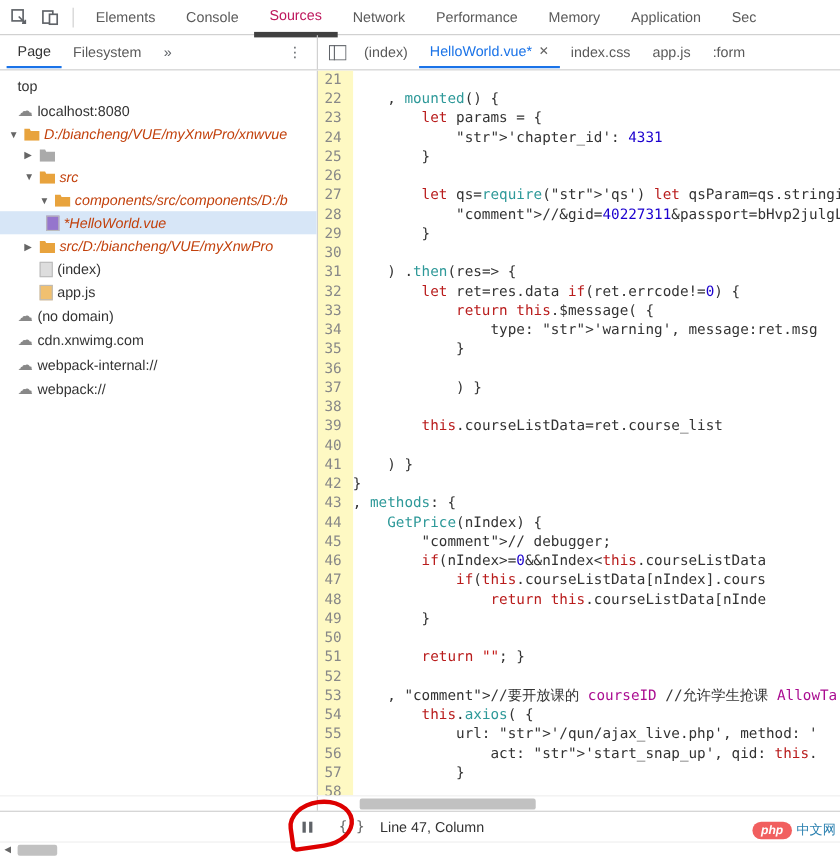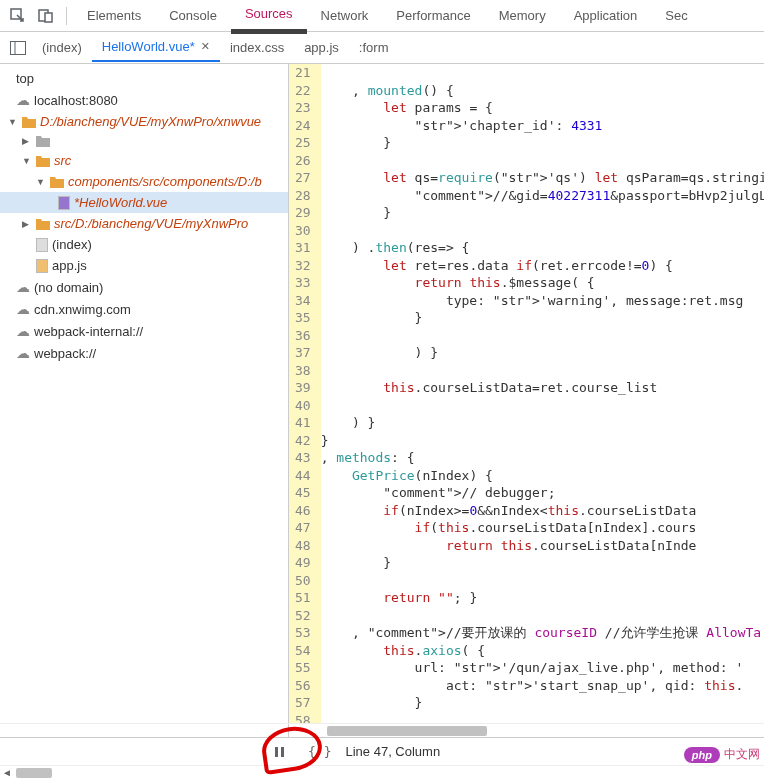--- a/index.html
+++ b/index.html
@@ -17,21 +17,21 @@
 .file-tab.active { color: #1a73e8; border-bottom: 2px solid #1a73e8; }
 .close-x { font-size: 11px; color: #666; }
 .main { display: flex; flex: 1; overflow: hidden; }
 .tree { width: 289px; border-right: 1px solid #ccc; overflow: auto; padding: 4px 0; }
 .tree-item { display: flex; align-items: center; padding: 3px 4px; gap: 4px; white-space: nowrap; }
 .tree-item.selected { background: #d7e6f7; }
 .indent0 { padding-left: 16px; }
 .indent1 { padding-left: 8px; }
 .indent2 { padding-left: 22px; }
 .indent3 { padding-left: 36px; }
-.indent5 { padding-left: 44px; }
+.indent5 { padding-left: 28px; }
 .tri { width: 10px; display: inline-block; color: #666; font-size: 9px; }
 .cloud { color: #888; font-size: 14px; }
 .folder-icon { width: 14px; height: 12px; display: inline-block; }
 .file-icon { width: 12px; height: 14px; background: #ddd; display: inline-block; border: 1px solid #bbb; }
 .italic { font-style: italic; color: #c2410c; }
 .editor { flex: 1; display: flex; overflow: hidden; font-family: Consolas, monospace; font-size: 13px; line-height: 17.5px; position: relative; }
 .gutter { background: #fef9c3; color: #888; text-align: right; padding: 0 10px 0 6px; user-select: none; }
 .gutter div { height: 17.5px; }
 .code { white-space: pre; overflow: hidden; }
 .code div { height: 17.5px; }
@@ -39,22 +39,22 @@
 .str { color: #c41a16; }
 .num { color: #1c00cf; text-align: right; }
 .red { color: #aa0d91; }
 .cyan { color: #2e9999; }
 .statusbar { display: flex; align-items: center; border-top: 1px solid #ccc; height: 28px; padding: 0 8px; gap: 14px; position: relative; }
 .scrollbar-thumb { height: 10px; background: #c1c1c1; border-radius: 2px; }
 .red-circle { position: absolute; border: 4px solid #d00; border-radius: 50% 50% 50% 10%; width: 60px; height: 44px; left: 262px; bottom: -6px; transform: rotate(-8deg); pointer-events: none; }
 .braces { font-family: Consolas, monospace; color: #666; }
 .bottom-scroll { display: flex; align-items: center; border-top: 1px solid #eee; height: 14px; padding: 0 2px; gap: 4px; }
 .php-watermark { position: absolute; right: 4px; bottom: 16px; display: flex; align-items: center; gap: 4px; opacity: 0.85; }
-.php-badge { background: #a21caf; color: #fff; font-style: italic; font-weight: bold; padding: 2px 8px; border-radius: 10px; font-size: 11px; margin-left: 44px; }
-.php-text { color: #be185d; font-size: 12px; }
+.php-badge { background: #ef4444; color: #fff; font-style: italic; font-weight: bold; padding: 2px 8px; border-radius: 10px; font-size: 11px; margin-left: 44px; }
+.php-text { color: #0369a1; font-size: 12px; }
 </style>
 </head>
 <body>
 
 <div class="tabbar">
   <div class="icon-btn">
     <svg width="16" height="16" viewBox="0 0 16 16">
         <rect x="1" y="1" width="10" height="10" fill="none" stroke="#5f6368" stroke-width="1.5"></rect>
         <path d="M7 7 L13 13 M10 13 L13 13 L13 10" fill="none" stroke="#5f6368" stroke-width="1.5"></path>
       </svg>
@@ -70,20 +70,27 @@
   <div class="tab">Console</div>
   <div class="tab active">Sources</div>
   <div class="tab">Network</div>
   <div class="tab">Performance</div>
   <div class="tab">Memory</div>
   <div class="tab">Application</div>
   <div class="tab">Sec</div>
 </div>
 
 <div class="subbar">
+  <div class="subbar-left">
+    <div class="subtab active">Page</div>
+    <div class="subtab">Filesystem</div>
+    <div class="icon-btn">»</div>
+    <div style="flex:1"></div>
+    <div class="icon-btn">⋮</div>
+  </div>
   <div class="subbar-right">
     <div class="icon-btn">
       <svg width="16" height="14" viewBox="0 0 16 14">
           <rect x="0.5" y="0.5" width="15" height="13" fill="none" stroke="#5f6368"></rect>
           <line x1="5" y1="0" x2="5" y2="14" stroke="#5f6368"></line>
         </svg>
     </div>
     <div class="file-tab">
         <span>(index)</span>
       </div>

